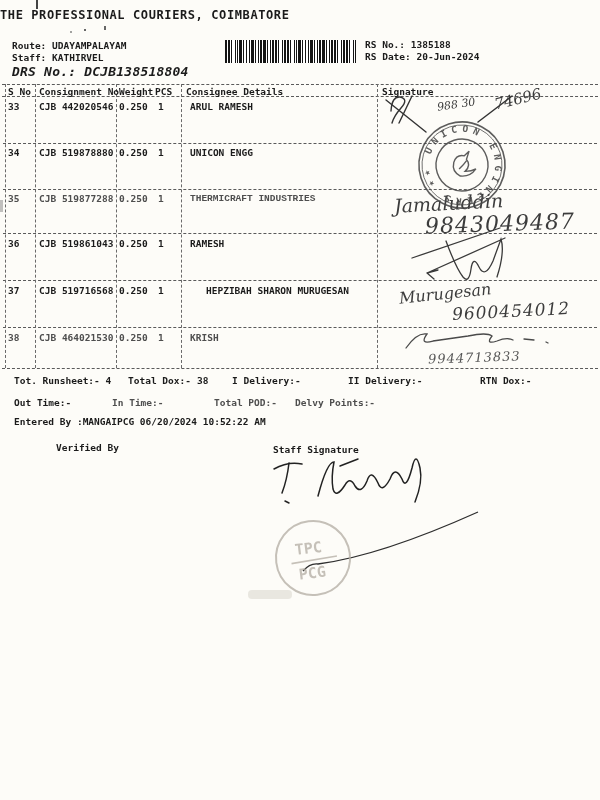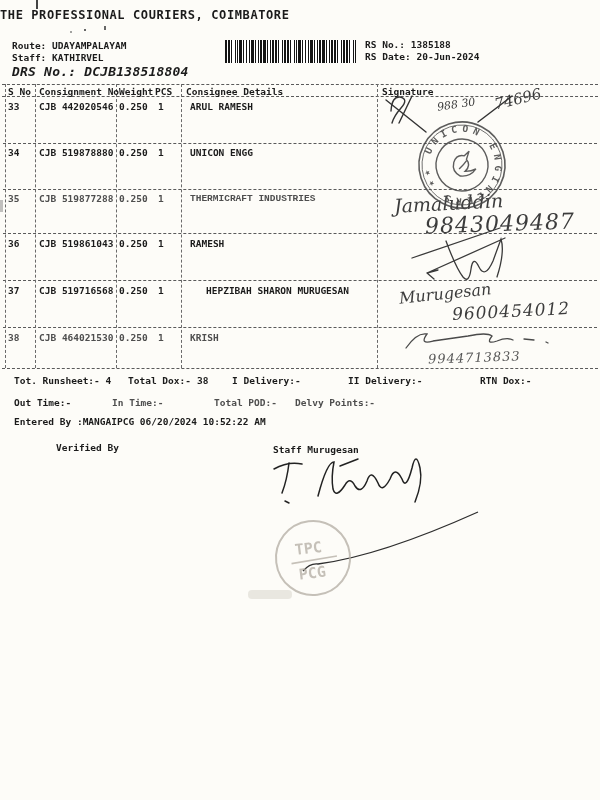--- a/index.html
+++ b/index.html
@@ -174,21 +174,21 @@
   <div class="t sm" style="left:232px;top:375px;">I Delivery:-</div>
   <div class="t sm" style="left:348px;top:375px;">II Delivery:-</div>
   <div class="t sm" style="left:464px;top:375px;margin-left:16px;">RTN Dox:-</div>
   <div class="t sm" style="left:14px;top:397px;">Out Time:-</div>
   <div class="t sm faded" style="left:112px;top:397px;">In Time:-</div>
   <div class="t sm faded" style="left:214px;top:397px;">Total POD:-</div>
   <div class="t sm faded" style="left:295px;top:397px;">Delvy Points:-</div>
 
   <div class="t sm" style="left:14px;top:416px;">Entered By :MANGAIPCG 06/20/2024 10:52:22 AM</div>
   <div class="t sm" style="left:20px;top:442px;margin-left:36px;">Verified By</div>
-  <div class="t sm" style="left:273px;top:444px;">Staff Murugesan</div>
+  <div class="t sm" style="left:273px;top:444px;">Staff Signature</div>
 
   <svg width="110" height="110" style="left:258px;top:505px;">
     <g transform="translate(55,53) rotate(-7)" opacity="0.75">
       <circle r="37" stroke="#b3ada3" stroke-width="2" fill="none"></circle>
       <line x1="-22" y1="3" x2="24" y2="1" stroke="#b3ada3" stroke-width="1.6"></line>
       <text x="-17" y="-5" font-size="15" font-weight="bold" fill="#b3ada3" font-family="DejaVu Sans Mono, monospace">TPC</text>
       <text x="-16" y="20" font-size="15" font-weight="bold" fill="#b3ada3" font-family="DejaVu Sans Mono, monospace">PCG</text>
     </g>
   </svg>
 

